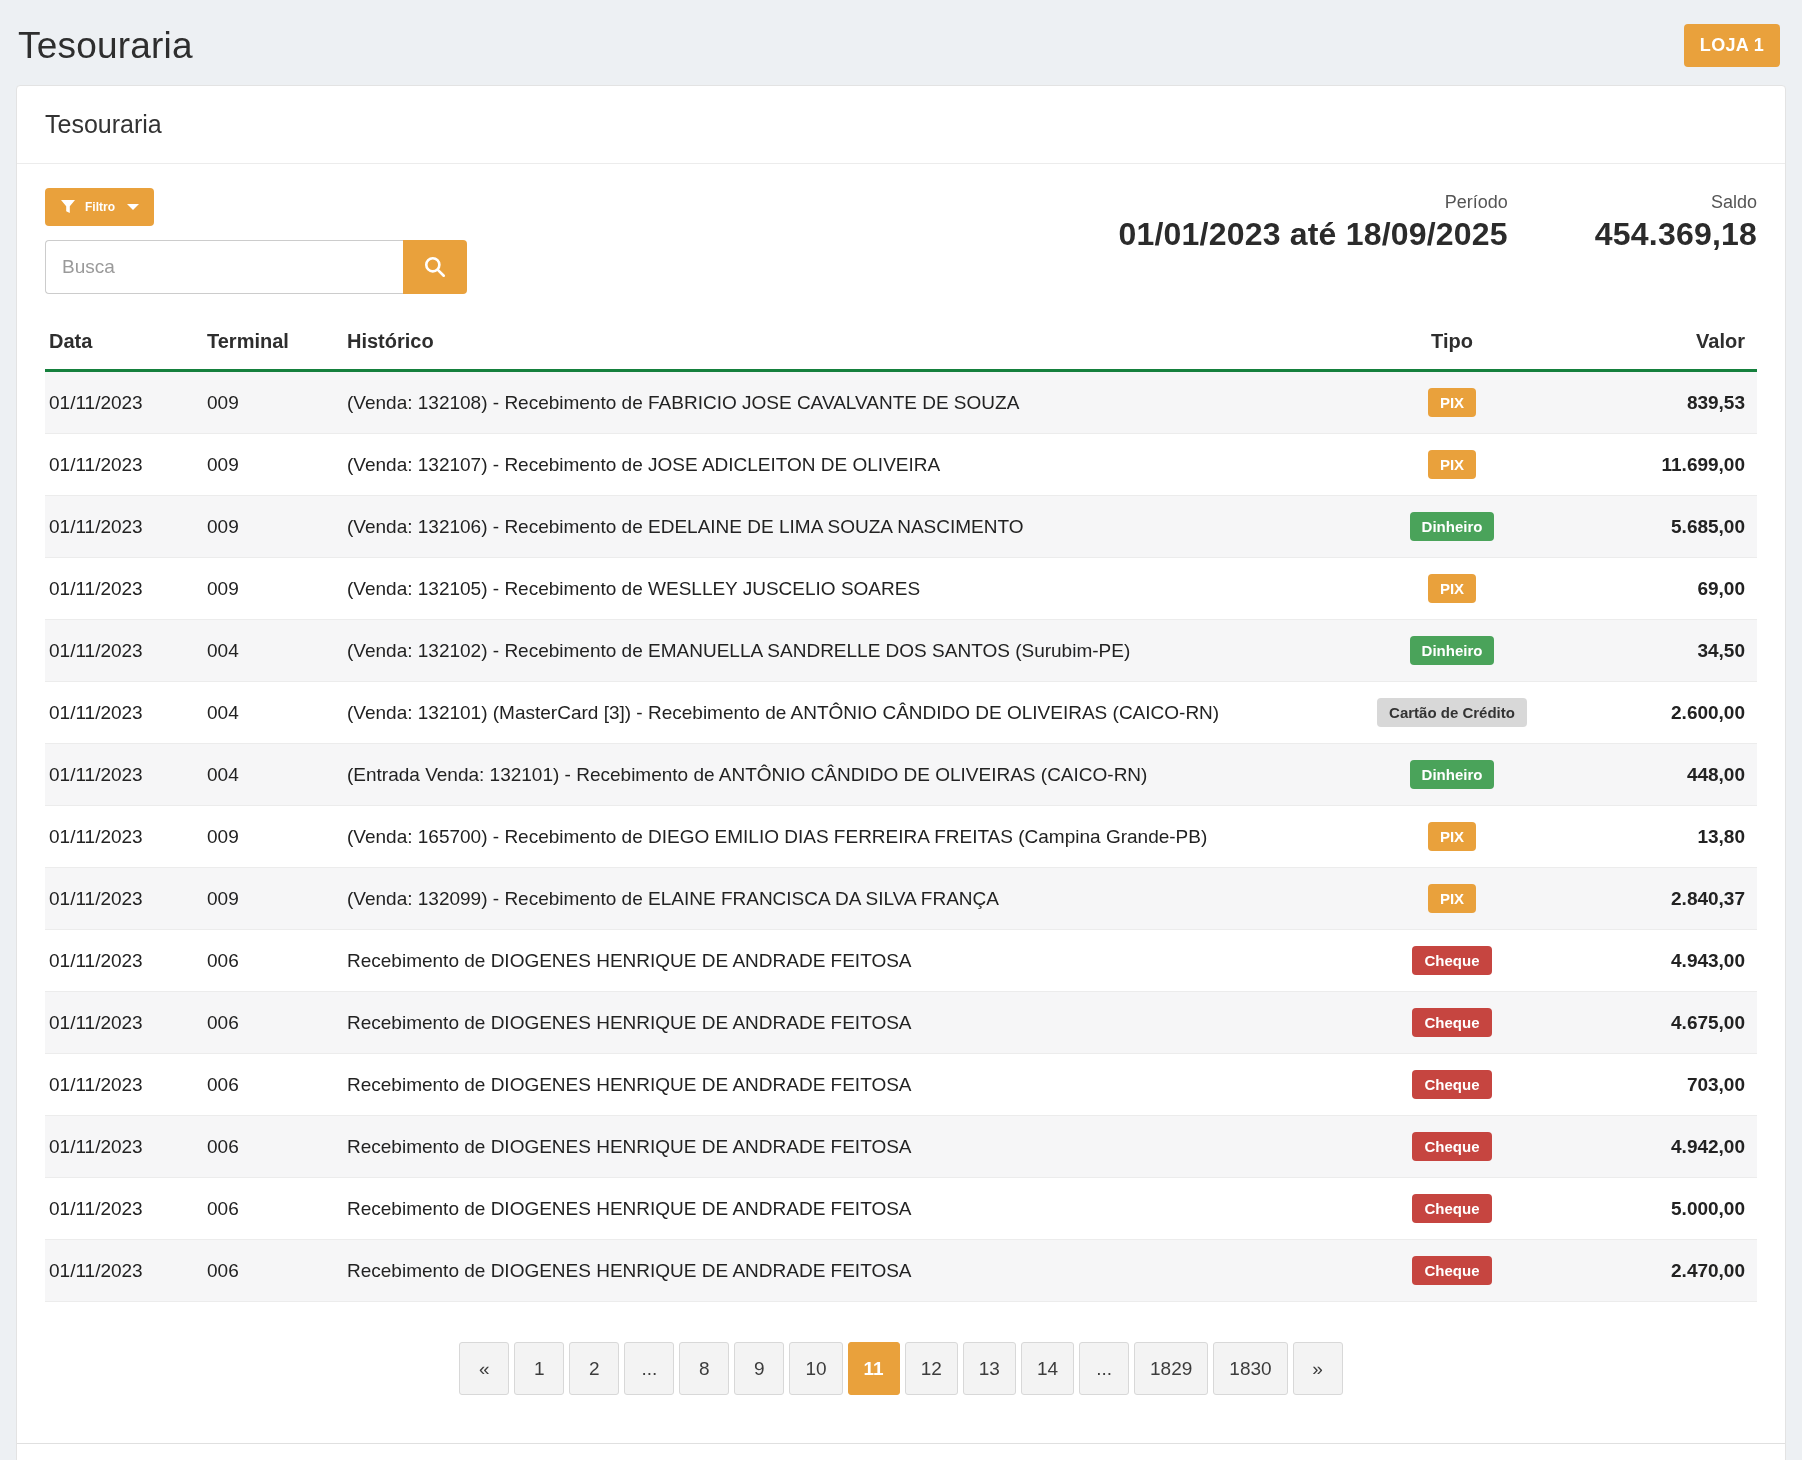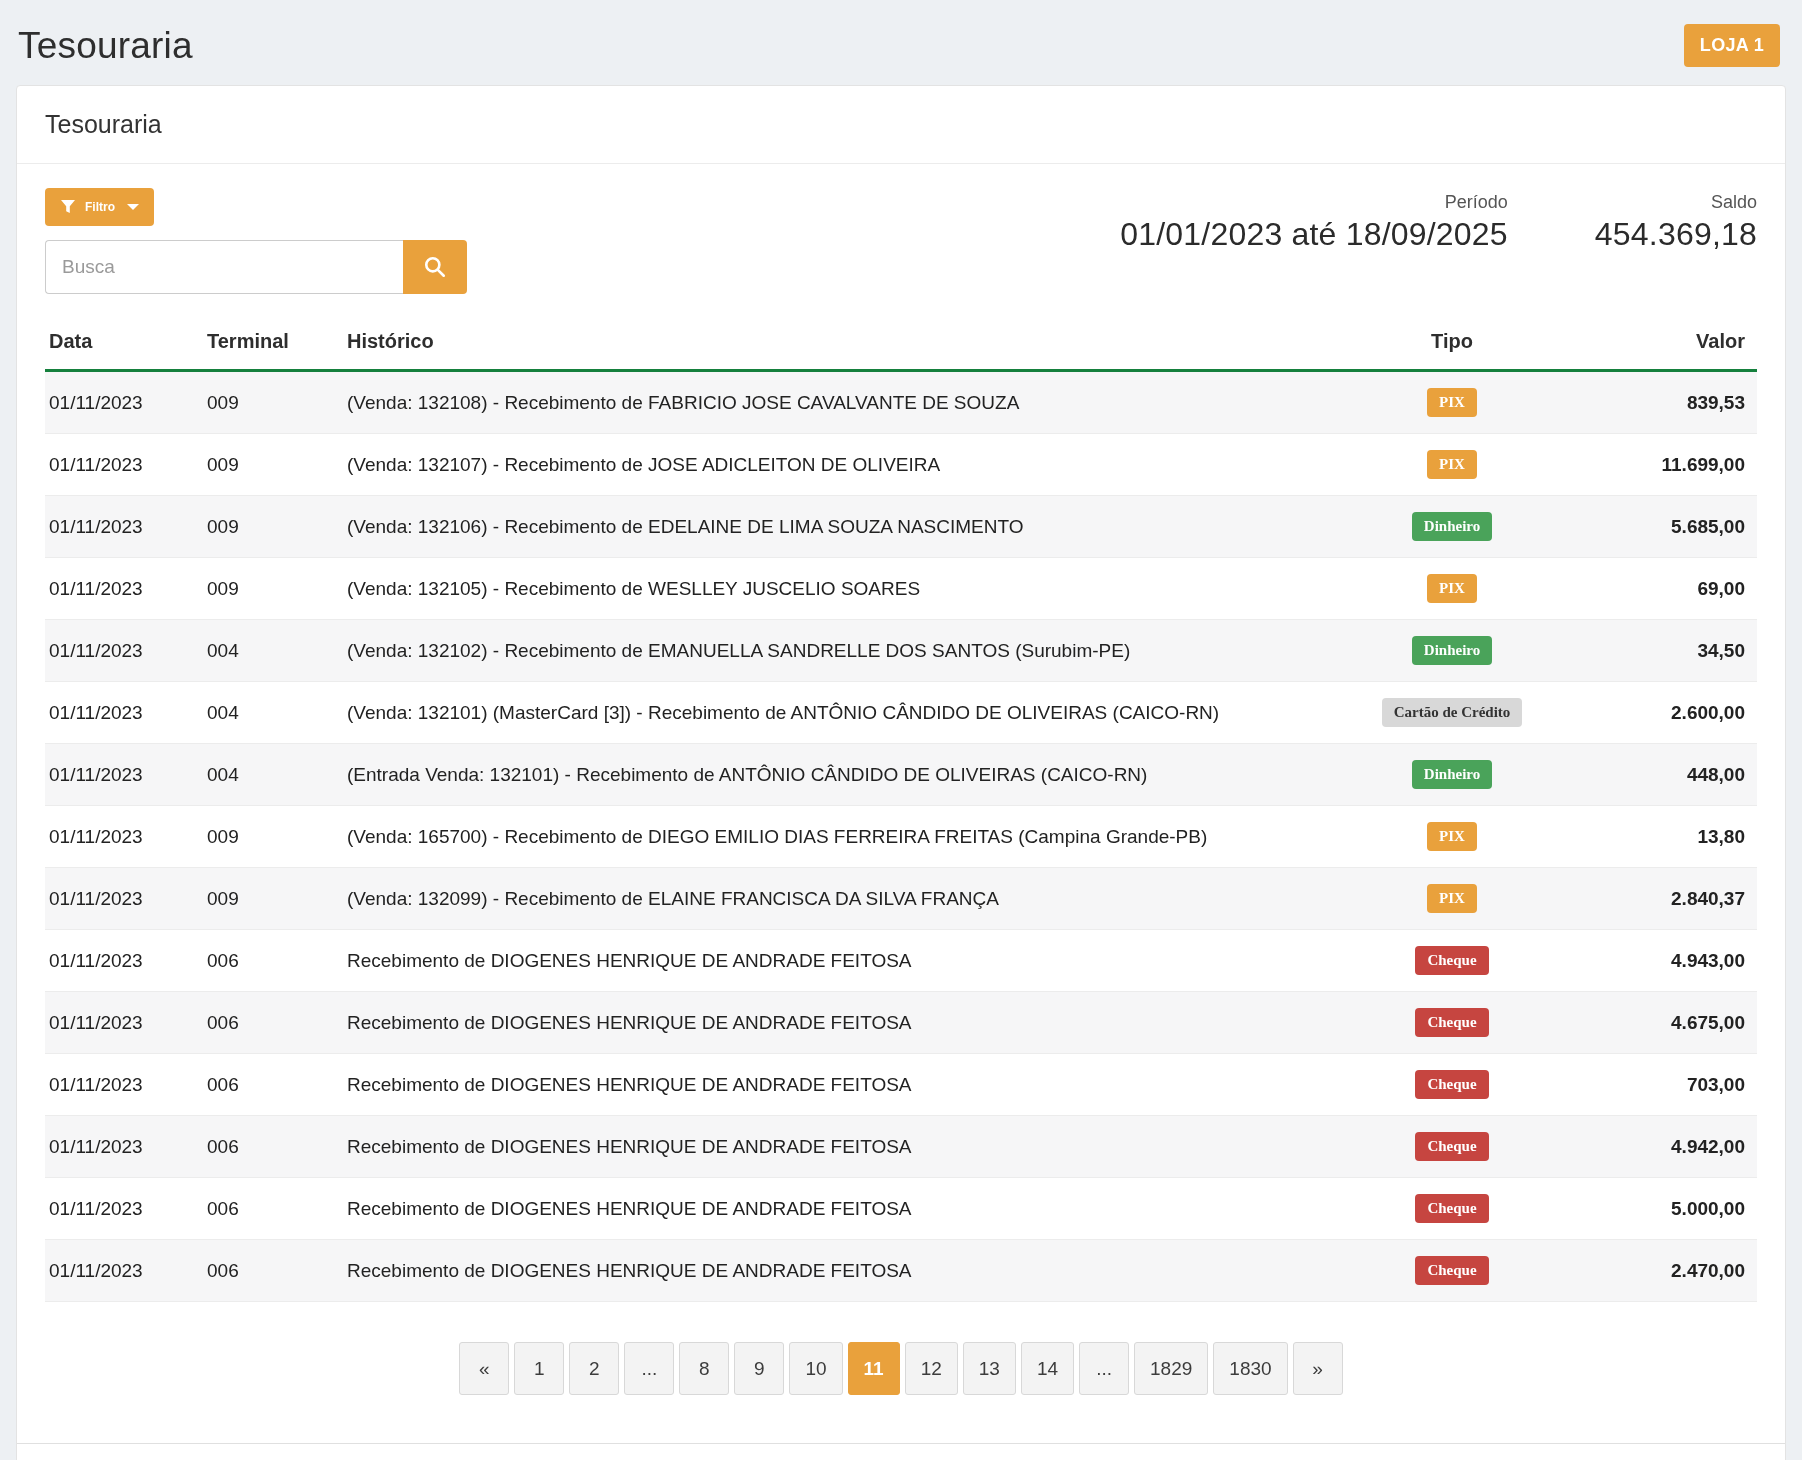--- a/index.html
+++ b/index.html
@@ -43,39 +43,39 @@
     outline: none;
   }
   .search-input::placeholder { color: #9a9a9a; }
   .search-btn {
     width: 64px; height: 54px; background: var(--accent, #e9a13c); border: none;
     border-radius: 0 4px 4px 0; display: flex; align-items: center; justify-content: center; cursor: pointer;
   }
   .toolbar-right { display: flex; gap: 87px; padding-top: 4px; }
   .stat { text-align: right; }
   .stat-label { font-size: 18px; color: #555; margin-bottom: 3px; }
-  .stat-value { font-size: 32px; font-weight: 400; color: #2b2b2b; letter-spacing: .2px; }
+  .stat-value { font-size: 32px; font-weight: 700; color: #2b2b2b; letter-spacing: .2px; }
 
   
   .tx-table { width: 100%; border-collapse: collapse; }
   .tx-table th {
     font-size: 20px; font-weight: 700; text-align: left; color: #2e2e2e;
     padding: 12px 12px 16px; border-bottom: 3px solid #15803d;
   }
   .tx-table td { font-size: 19px; color: #222; padding: 16px 12px; border-bottom: 1px solid #ececec; }
   .tx-table th:first-child, .tx-table td:first-child { padding-left: 4px; }
   .tx-table tbody tr:nth-child(odd) { background: #f6f6f7; }
   th.col-terminal, td.col-terminal { text-align: left; }
   th.col-tipo, td.col-tipo { text-align: center; }
   th.col-valor, td.col-valor { text-align: right; }
   td.col-valor { font-weight: 700; }
 
   .badge {
     display: inline-block; font-size: 15px; font-weight: 700; color: #fff;
-    padding: 7px 12px; border-radius: 4px; line-height: 1; white-space: nowrap; font-family: Liberation Serif, serif;
+    padding: 7px 12px; border-radius: 4px; line-height: 1; white-space: nowrap;
   }
   .badge-pix     { background: var(--badge-pix, #e9a13c); }
   .badge-dinheiro{ background: var(--badge-dinheiro, #4aa35a); }
   .badge-cheque  { background: var(--badge-cheque, #c64540); }
   .badge-cartao  { background: var(--badge-cartao, #d8d8d8); color: #333; }
 
   
   .pagination { display: flex; justify-content: center; gap: 5px; margin: 40px 0 48px; }
   .page-item {
     min-width: 50px; height: 53px; padding: 0 15px;

